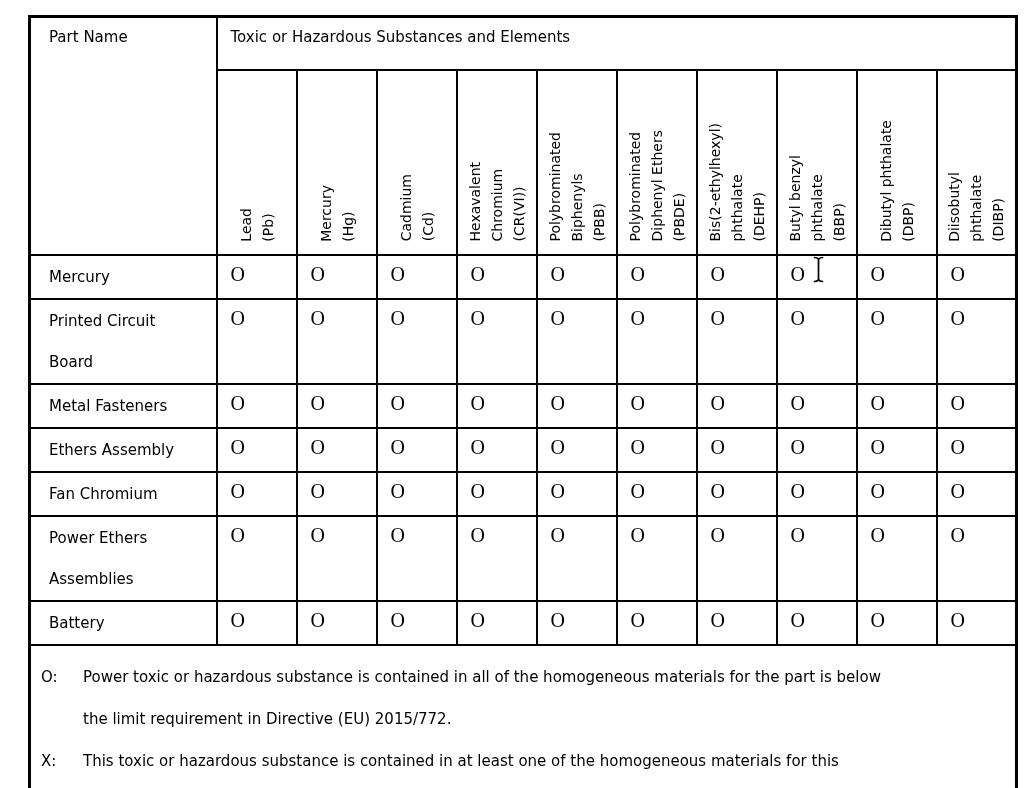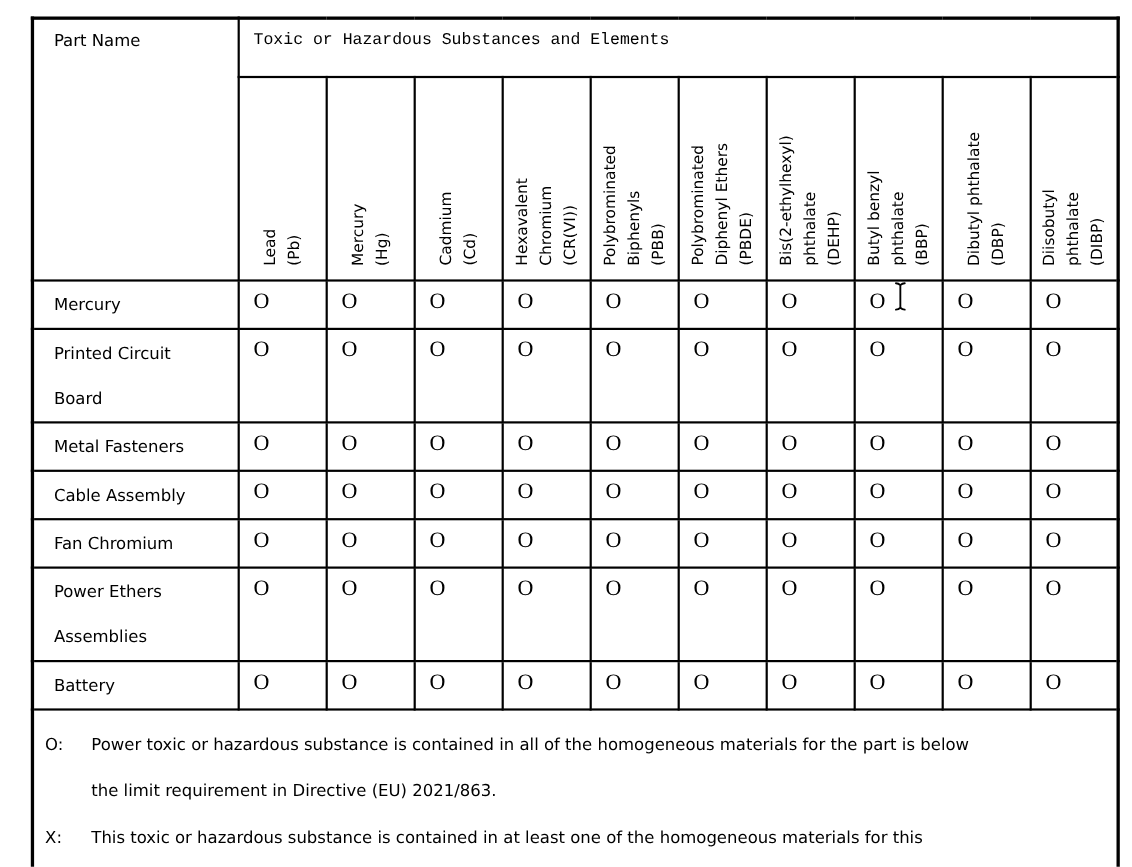--- a/index.html
+++ b/index.html
@@ -17,21 +17,21 @@
     border: 3px solid #000;
   }
   .rohs-table td { border: 2px solid #000; }
 
   
   .hcell {
     vertical-align: top;
     font-size: 15px;
     padding: 10px 0 0 18px;
   }
-  .hcell.substances { padding-left: 13px; font-family: Liberation Mono, monospace; }
+  .hcell.substances { padding-left: 13px; }
 
   
   .vcell {
     vertical-align: bottom;
     text-align: center;
     height: 185px;
     padding-bottom: 8px;
   }
   .vtext {
     display: inline-block;
@@ -170,21 +170,21 @@
     <td class="ocell">O</td>
     <td class="ocell">O</td>
     <td class="ocell">O</td>
     <td class="ocell">O</td>
     <td class="ocell">O</td>
     <td class="ocell">O</td>
     <td class="ocell">O</td>
   </tr>
 
   <tr style="height:42px">
-    <td class="pcell">Cable Assembly</td>
+    <td class="pcell">Ethers Assembly</td>
     <td class="ocell">O</td>
     <td class="ocell">O</td>
     <td class="ocell">O</td>
     <td class="ocell">O</td>
     <td class="ocell">O</td>
     <td class="ocell">O</td>
     <td class="ocell">O</td>
     <td class="ocell">O</td>
     <td class="ocell">O</td>
     <td class="ocell">O</td>
@@ -232,21 +232,21 @@
     <td class="ocell">O</td>
     <td class="ocell">O</td>
   </tr>
 
   <tr>
     <td colspan="11" class="notes-cell">
       <div class="note">
         <span class="note-symbol">O:</span>
         <div class="note-lines">
           <div>Power toxic or hazardous substance is contained in all of the homogeneous materials for the part is below</div>
-          <div>the limit requirement in Directive (EU) 2021/863.</div>
+          <div>the limit requirement in Directive (EU) 2015/772.</div>
         </div>
       </div>
       <div class="note">
         <span class="note-symbol">X:</span>
         <div class="note-lines">
           <div>This toxic or hazardous substance is contained in at least one of the homogeneous materials for this</div>
           <div>part is above the limit requirement in Directive (EU) 2015/863.</div>
         </div>
       </div>
     </td>

